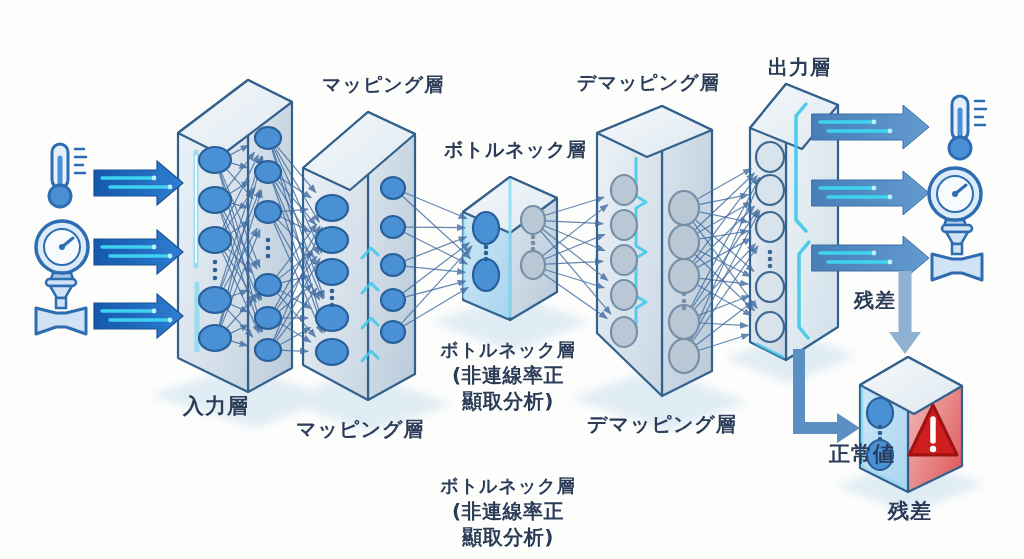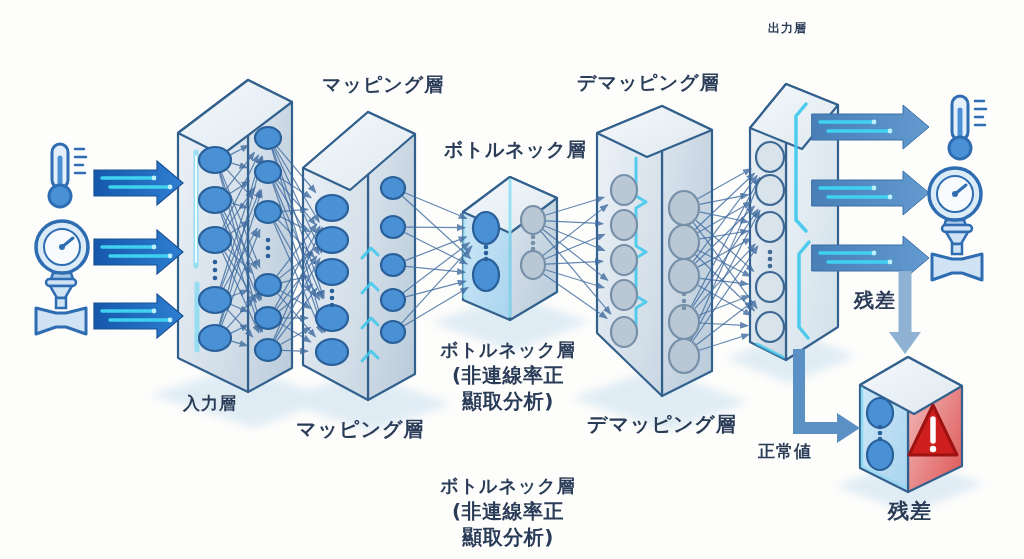--- a/index.html
+++ b/index.html
@@ -407,26 +407,26 @@
   <g>
     <polygon points="933,405 957,455 909,455" fill="#ce1e1e" stroke="#9e1212" stroke-width="3" stroke-linejoin="round"></polygon>
     <line x1="933" y1="419" x2="933" y2="441" stroke="#ffffff" stroke-width="5.5" stroke-linecap="round"></line>
     <circle cx="933" cy="449" r="3.2" fill="#ffffff"></circle>
   </g>
 </svg>
 
 <div class="lbl" style="left:322px;top:72px;font-size:19px">マッピング層</div>
 <div class="lbl" style="left:444px;top:137px;font-size:19px">ボトルネック層</div>
 <div class="lbl" style="left:577px;top:70px;font-size:19px">デマッピング層</div>
-<div class="lbl" style="left:768px;top:20px;font-size:12px">出力層</div>
-<div class="lbl" style="left:183px;top:392px;font-size:17px">入力層</div>
+<div class="lbl" style="left:768px;top:54px;font-size:20px">出力層</div>
+<div class="lbl" style="left:183px;top:392px;font-size:21px">入力層</div>
 <div class="lbl" style="left:296px;top:416px;font-size:20px">マッピング層</div>
 <div class="lbl" style="left:587px;top:411px;font-size:20px">デマッピング層</div>
 <div class="lbl" style="left:854px;top:287px;font-size:20px">残差</div>
-<div class="lbl" style="left:758px;top:440px;font-size:17px">正常値</div>
+<div class="lbl" style="left:829px;top:440px;font-size:21px">正常値</div>
 <div class="lbl" style="left:888px;top:497px;font-size:21px">残差</div>
 
 <div class="blk" style="left:418px;top:338px;width:180px">
   <div class="t">ボトルネック層</div>
   <div class="n">(非連線率正</div>
   <div class="n">顯取分析)</div>
 </div>
 
 <div class="blk" style="left:418px;top:474px;width:180px">
   <div class="t">ボトルネック層</div>

